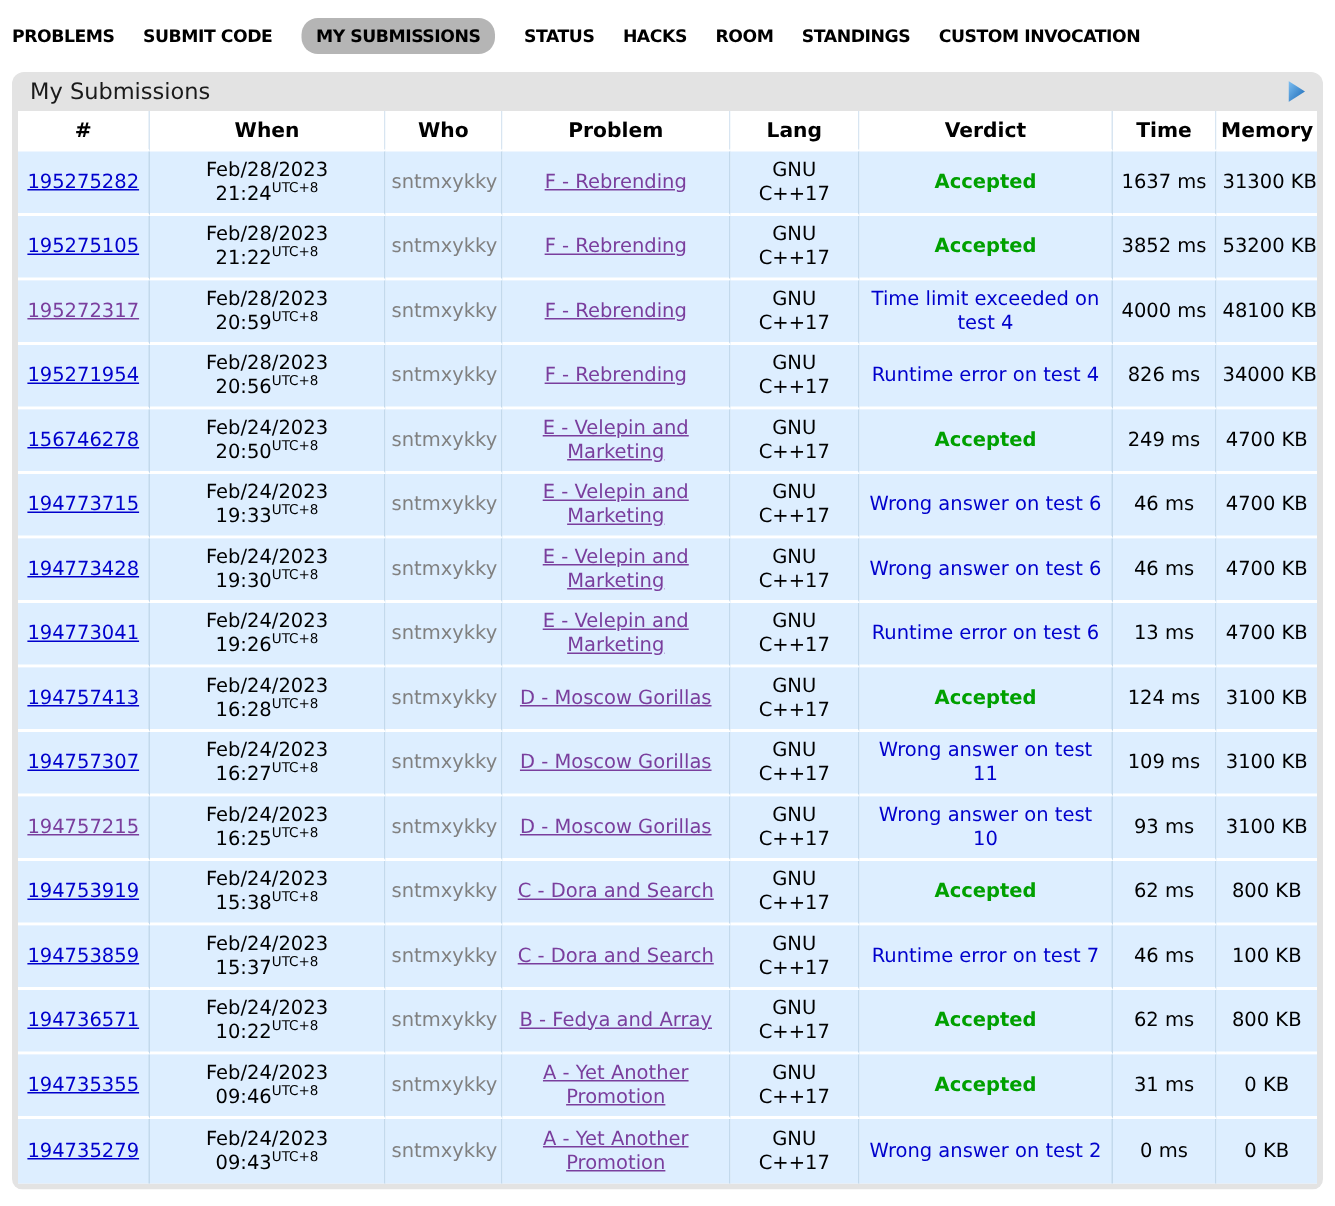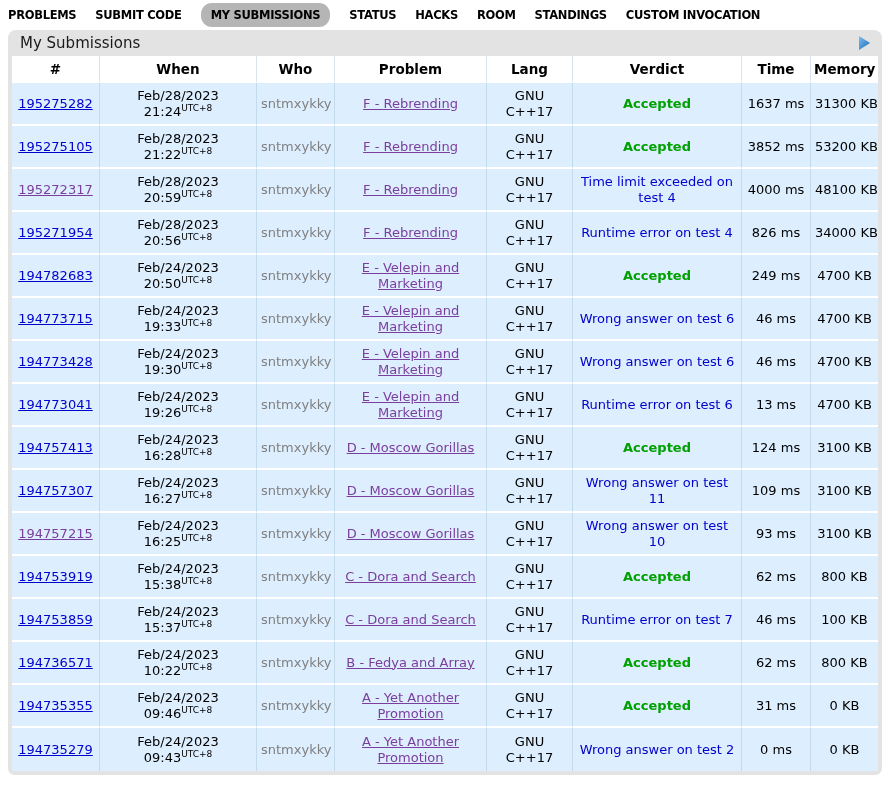--- a/index.html
+++ b/index.html
@@ -11,21 +11,21 @@
     --cell-border:#c3d9ec;
     --container-gray:#e3e3e3;
     --pill-gray:#b5b5b5;
     --arrow-blue:#2e86d5;
   }
   *{box-sizing:border-box;}
   html,body{margin:0;padding:0;background:#fff;}
   body{font-family:"DejaVu Sans","Liberation Sans",sans-serif;color:#000;width:890px;}
 
   
-  .topnav{display:flex;align-items:center;gap:19px;height:30px;padding:0 0 0 8px;}
+  .topnav{display:flex;align-items:center;gap:19px;height:48px;padding:0 0 0 8px;}
   .nav-item{font-size:11.5px;font-weight:bold;letter-spacing:-0.3px;color:#000;cursor:pointer;white-space:nowrap;}
   .nav-item.active{background:var(--pill-gray);border-radius:11px;padding:5px 10px;}
 
   
   .datatable{margin:0 8px;background:var(--container-gray);border-radius:8px 8px 7px 7px;padding:0 4px 4px 4px;}
   .dt-caption{height:26px;display:flex;align-items:center;justify-content:space-between;padding:0 8px 0 8px;}
   .dt-title{font-size:15px;color:#1a1a1a;}
   .dt-arrow{display:flex;align-items:center;cursor:pointer;}
 
   table{width:100%;border-collapse:separate;border-spacing:0;table-layout:fixed;background:#fff;}
@@ -148,21 +148,21 @@
             <div class="when-time"><span>20:56</span><span class="tz">UTC+8</span></div>
           </td>
           <td class="c-who"><span class="who">sntmxykky</span></td>
           <td class="c-problem"><a class="problem-link">F - Rebrending</a></td>
           <td class="c-lang"><span>GNU C++17</span></td>
           <td class="c-verdict"><span class="verdict-rejected">Runtime error on test 4</span></td>
           <td class="c-time"><span>826 ms</span></td>
           <td class="c-memory"><span>34000 KB</span></td>
         </tr>
         <tr>
-          <td class="c-id"><a class="id-link">194782683</a></td>
+          <td class="c-id"><a class="id-link">156746278</a></td>
           <td class="c-when">
             <div class="when-date">Feb/24/2023</div>
             <div class="when-time"><span>20:50</span><span class="tz">UTC+8</span></div>
           </td>
           <td class="c-who"><span class="who">sntmxykky</span></td>
           <td class="c-problem"><a class="problem-link">E - Velepin and Marketing</a></td>
           <td class="c-lang"><span>GNU C++17</span></td>
           <td class="c-verdict"><span class="verdict-accepted">Accepted</span></td>
           <td class="c-time"><span>249 ms</span></td>
           <td class="c-memory"><span>4700 KB</span></td>

